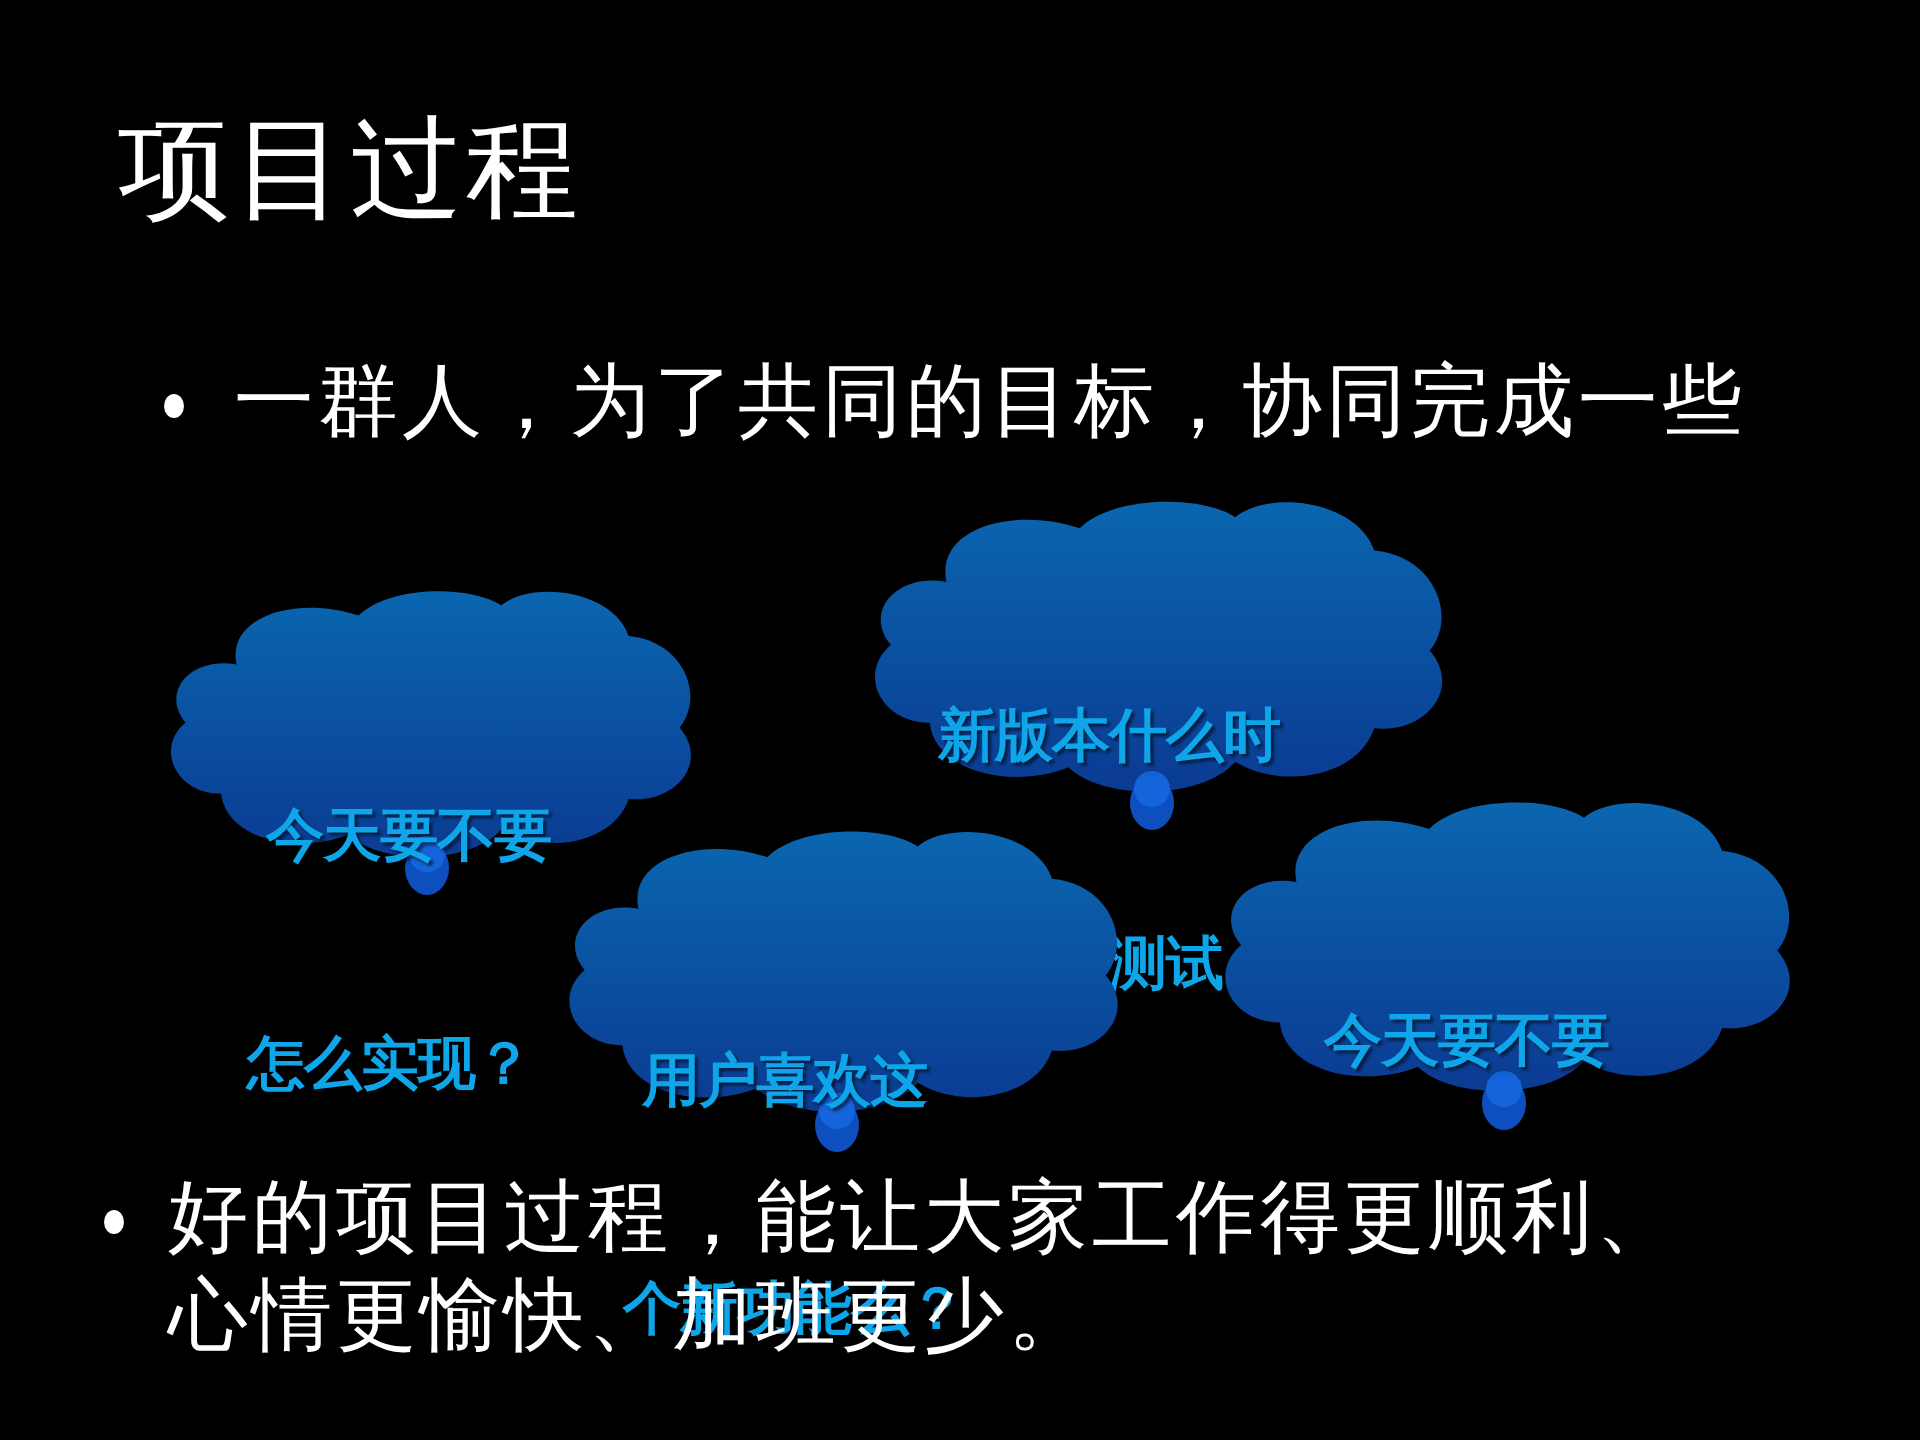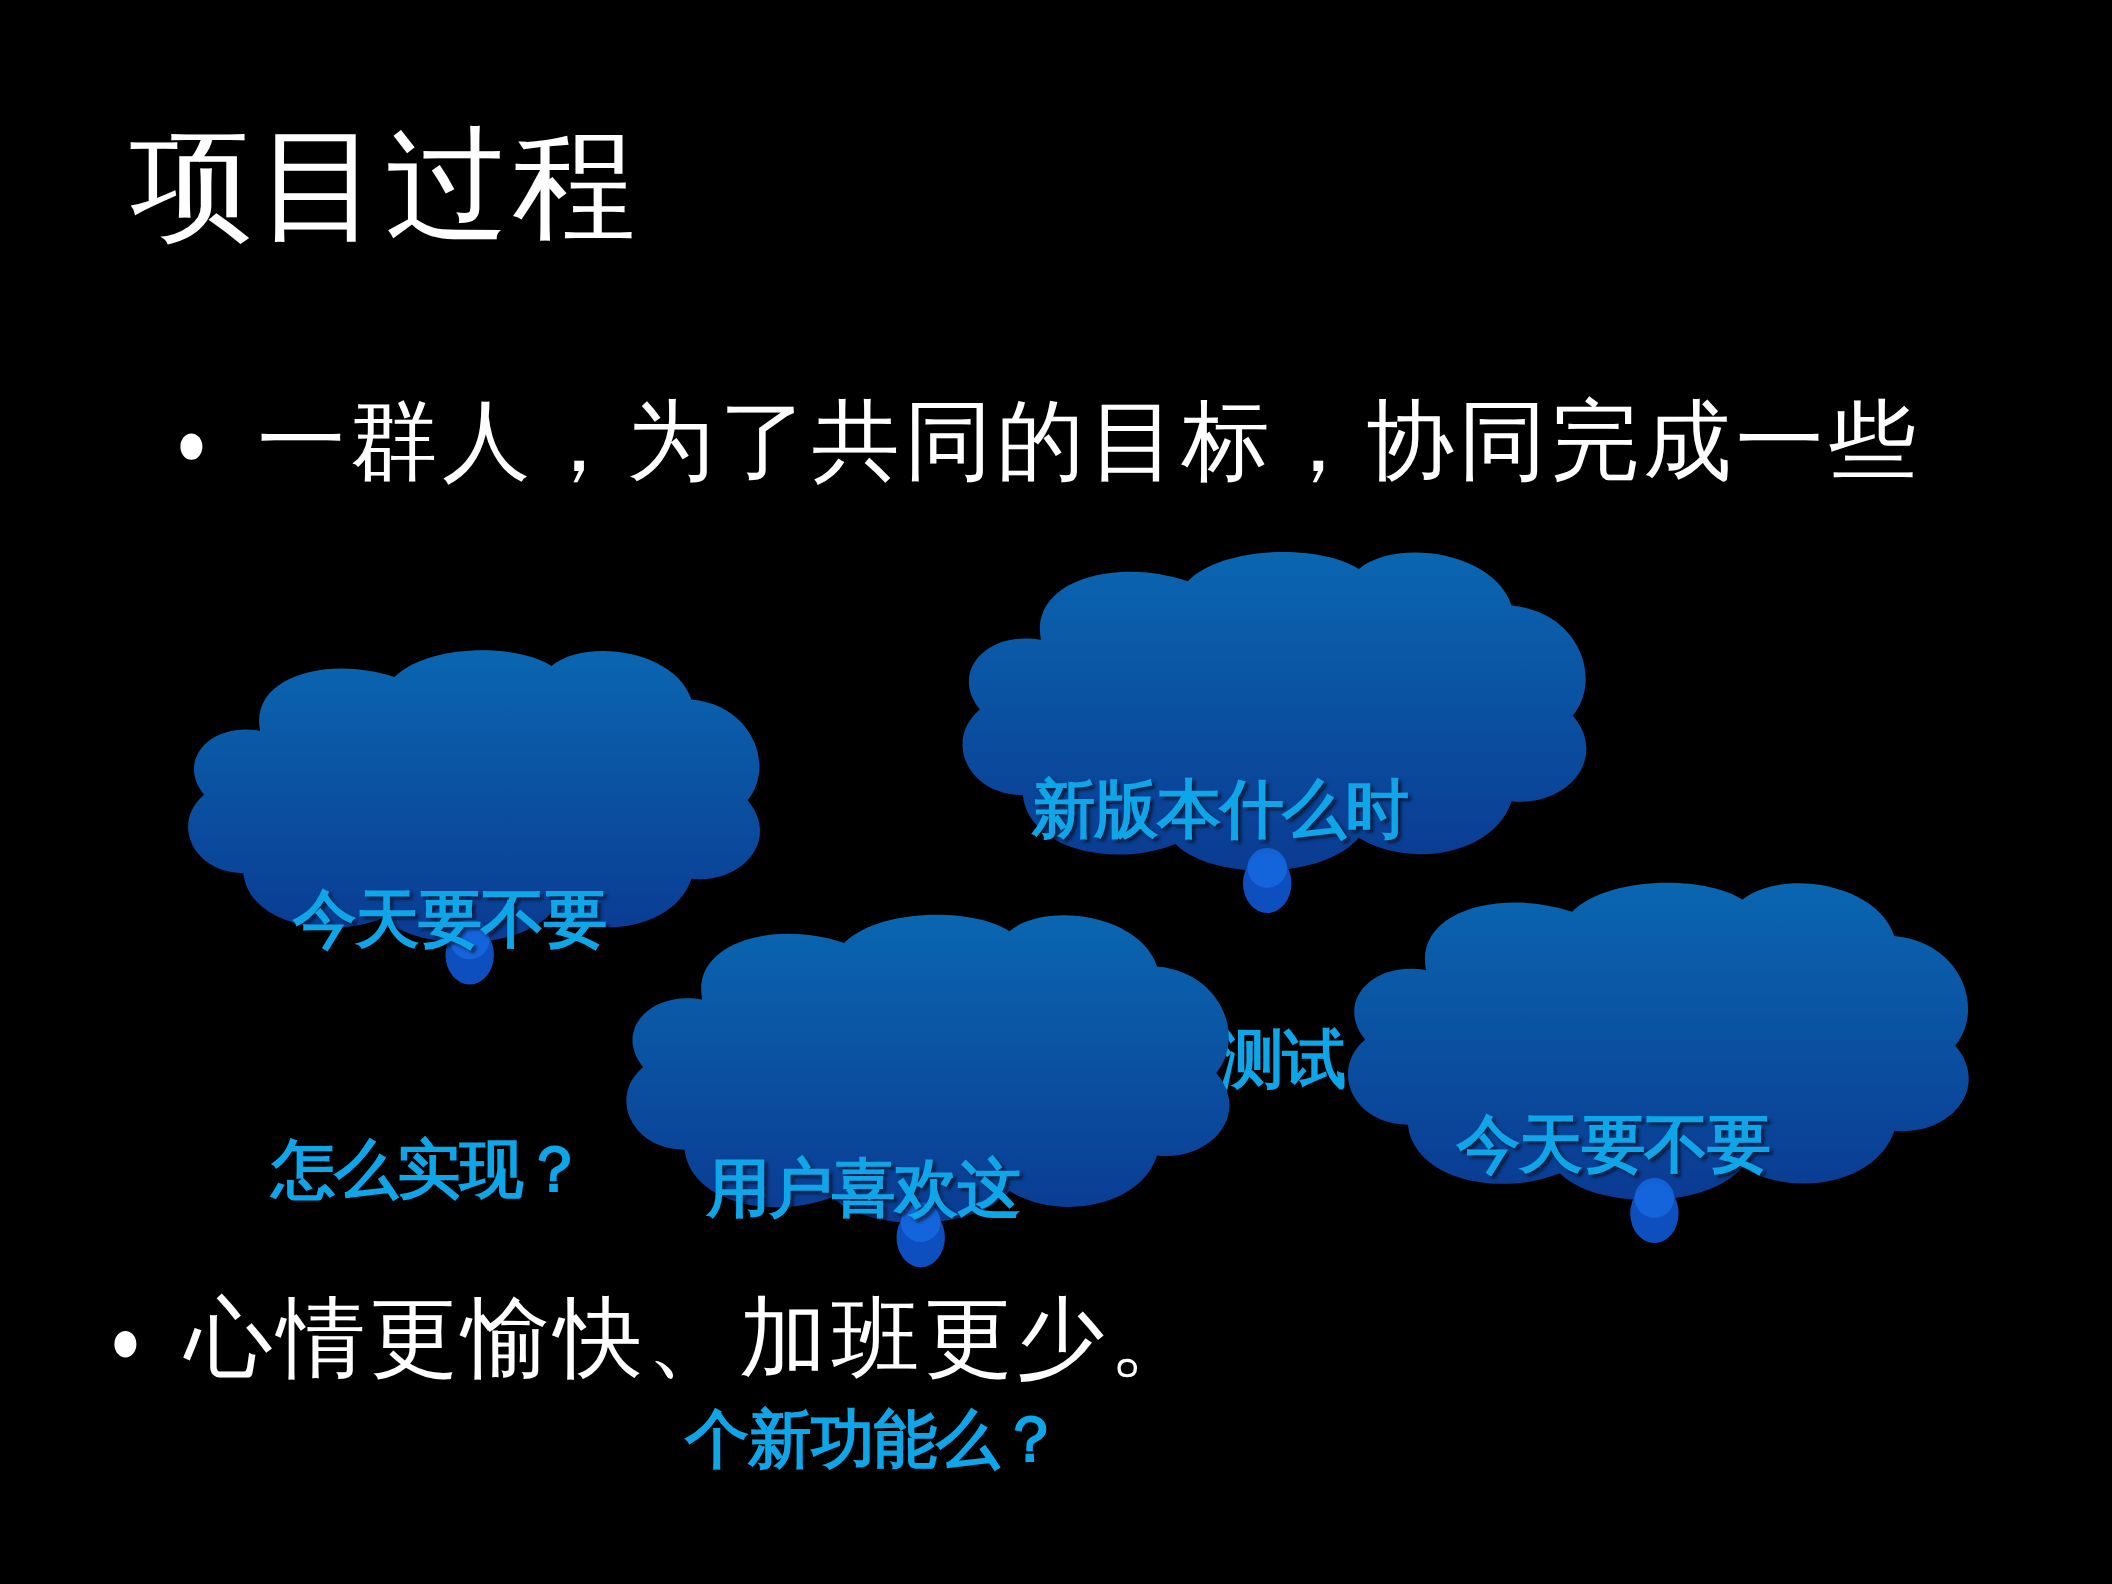--- a/index.html
+++ b/index.html
@@ -90,14 +90,15 @@
     <ellipse cx="30" cy="38" rx="22" ry="27" fill="#0e4fc0"></ellipse>
     <circle cx="30" cy="24" r="18" fill="#1568e0" opacity="0.85"></circle>
   </svg>
   <div class="ctext" style="left:105px; top:55px;">
     <div>今天要不要</div>
   </div>
 </div>
 
 <div class="bullet-block" id="b2">
   <span class="dot"></span>
+  <span class="text">好的项目过程，能让大家工作得更顺利、</span>
   <span class="text">心情更愉快、加班更少。</span>
 </div>
 
 </body></html>

